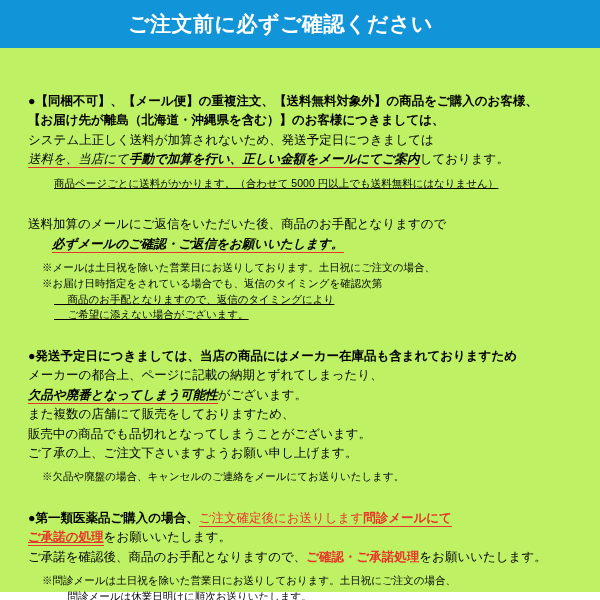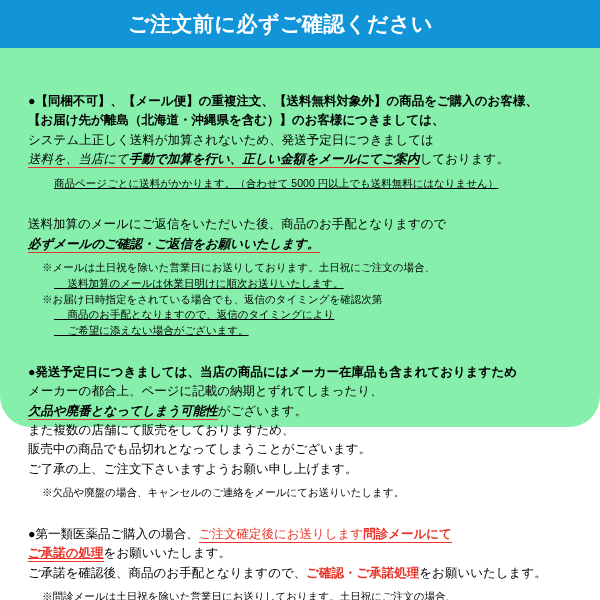--- a/index.html
+++ b/index.html
@@ -9,24 +9,23 @@
   body {
     width: 600px;
     height: 600px;
     background: #ffffff;
     font-family: "Liberation Sans", sans-serif;
     overflow: hidden;
   }
   .page {
     position: relative;
     width: 600px;
-    height: 427px;
+    height: 592px;
     box-sizing: border-box;
-    background: #86efac;
-    border-radius: 31px;
+    background: #bef264;
   }
   .header-bar {
     position: absolute;
     left: 0;
     top: 0;
     width: 600px;
     height: 48px;
     background: #1295d8;
     display: flex;
     align-items: center;
@@ -102,24 +101,23 @@
       <div class="line">システム上正しく送料が加算されないため、発送予定日につきましては</div>
       <div class="line"><span class="u-red">送料を、当店にて</span><span class="u-red" style="font-weight:bold;">手動で加算を行い、正しい金額をメールにてご案内</span><span>しております。</span></div>
       <div class="spacer-sm"></div>
       <div class="note indent2">商品ページごとに送料がかかります。（合わせて 5000 円以上でも送料無料にはなりません）</div>
     </div>
 
     <div class="spacer-md"></div>
 
     <div class="block">
       <div class="line">送料加算のメールにご返信をいただいた後、商品のお手配となりますので</div>
-      <div class="line"><span class="u-red" style="font-weight:bold;">必ずメールのご確認・ご返信をお願いいたします。</span></div>
+      <div class="line"><span class="u-red" style="font-weight:bold;margin-left:24px;">必ずメールのご確認・ご返信をお願いいたします。</span></div>
       <div class="spacer-sm"></div>
       <div class="note indent1">※メールは土日祝を除いた営業日にお送りしております。土日祝にご注文の場合、</div>
-      <div class="note indent2">　 送料加算のメールは休業日明けに順次お送りいたします。</div>
       <div class="note indent1">※お届け日時指定をされている場合でも、返信のタイミングを確認次第</div>
       <div class="note indent2">　 商品のお手配となりますので、返信のタイミングにより</div>
       <div class="note indent2">　 ご希望に添えない場合がございます。</div>
     </div>
 
     <div class="spacer-md"></div>
 
     <div class="block">
       <div class="line bold">●発送予定日につきましては、当店の商品にはメーカー在庫品も含まれておりますため</div>
       <div class="line">メーカーの都合上、ページに記載の納期とずれてしまったり、</div>
@@ -127,21 +125,21 @@
       <div class="line">また複数の店舗にて販売をしておりますため、</div>
       <div class="line">販売中の商品でも品切れとなってしまうことがございます。</div>
       <div class="line">ご了承の上、ご注文下さいますようお願い申し上げます。</div>
       <div class="spacer-sm"></div>
       <div class="note indent1">※欠品や廃盤の場合、キャンセルのご連絡をメールにてお送りいたします。</div>
     </div>
 
     <div class="spacer-md"></div>
 
     <div class="block">
-      <div class="line"><span style="font-weight:normal;">●第一類医薬品ご購入の場合、</span><span class="t-red-u">ご注文確定後にお送りします</span><span class="t-red-u" style="font-weight:bold;">問診メールにて</span></div>
+      <div class="line"><span style="font-weight:bold;">●第一類医薬品ご購入の場合、</span><span class="t-red-u">ご注文確定後にお送りします</span><span class="t-red-u" style="font-weight:bold;">問診メールにて</span></div>
       <div class="line"><span class="t-red-u" style="font-weight:bold;text-decoration:underline;">ご承諾の処理</span><span>をお願いいたします。</span></div>
       <div class="line"><span>ご承諾を確認後、商品のお手配となりますので、</span><span class="t-red" style="font-weight:bold;">ご確認・ご承諾処理</span><span>をお願いいたします。</span></div>
       <div class="spacer-sm"></div>
       <div class="note indent1">※問診メールは土日祝を除いた営業日にお送りしております。土日祝にご注文の場合、</div>
       <div class="note indent2">　 問診メールは休業日明けに順次お送りいたします。</div>
 
     </div>
 
   </div>
 </div>

